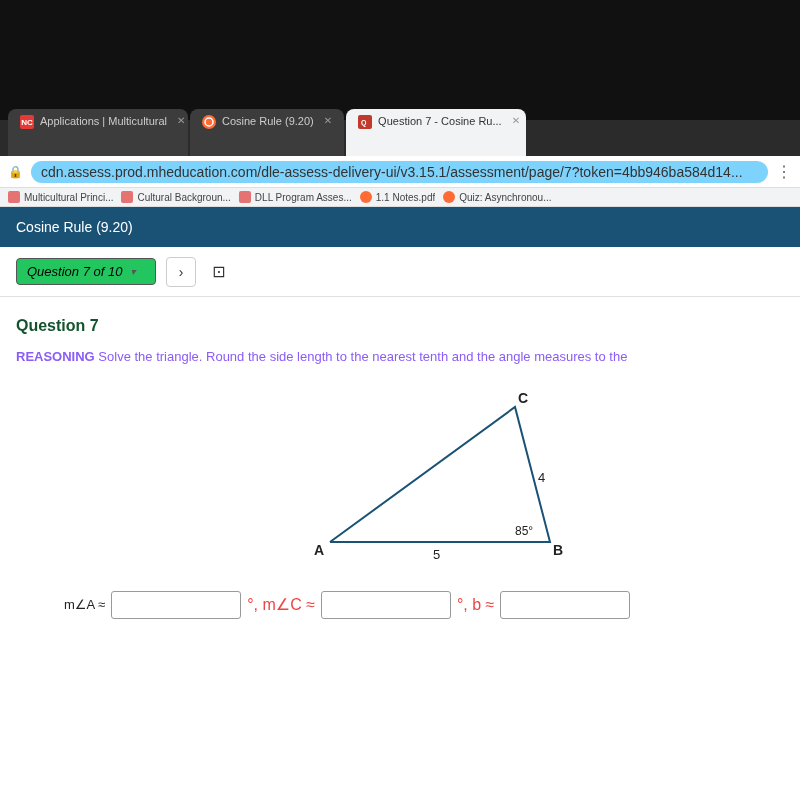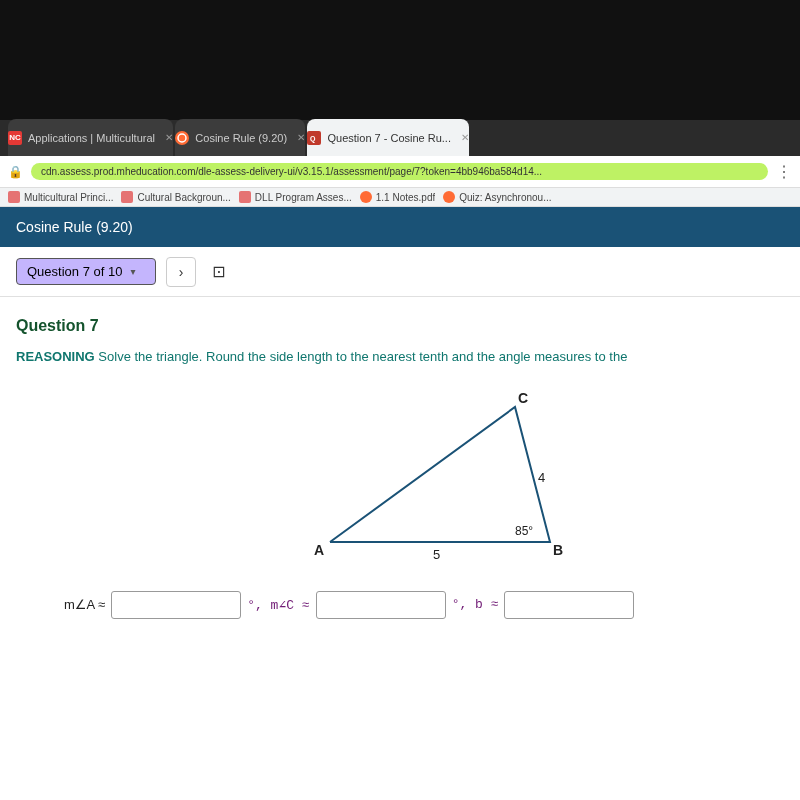--- a/index.html
+++ b/index.html
@@ -32,29 +32,29 @@
       background: #2b2b2b;
       display: flex;
       align-items: flex-end;
       padding: 0 8px;
       height: 36px;
       gap: 2px;
     }
 
     .tab {
       display: flex;
-      align-items: center;
+      align-items: flex-start;
       gap: 6px;
-      padding: 6px 0;
+      padding: 6px 12px;
       border-radius: 8px 8px 0 0;
       font-size: 11px;
       color: #ccc;
       background: #3c3c3c;
       cursor: pointer;
-      height: 37px;
+      height: 47px;
       max-width: 180px;
       white-space: nowrap;
       overflow: hidden;
     }
 
     .tab.active {
       background: #f1f3f4;
       color: #333;
     }
 
@@ -103,25 +103,25 @@
       border-bottom: 1px solid #ddd;
       padding: 4px 8px;
       display: flex;
       align-items: center;
       gap: 8px;
       height: 32px;
     }
 
     .address-input {
       flex: 1;
-      background: #bef264;
+      background: #7dd3fc;
       border: none;
       border-radius: 12px;
       padding: 3px 10px;
-      font-size: 10px;
+      font-size: 14px;
       color: #333;
       outline: none;
     }
 
     
     .bookmarks-bar {
       background: #f1f3f4;
       border-bottom: 1px solid #ddd;
       padding: 3px 8px;
       display: flex;
@@ -183,22 +183,23 @@
 
     .question-selector {
       border: 1px solid #555;
       border-radius: 4px;
       padding: 5px 10px;
       font-size: 13px;
       display: flex;
       align-items: center;
       gap: 8px;
       cursor: pointer;
-      background: #c4b5fd;
+      background: #22c55e;
       min-width: 140px;
+      font-style: italic;
     }
 
     .chevron-down {
       font-size: 10px;
       color: #555;
     }
 
     .nav-arrow {
       width: 30px;
       height: 30px;
@@ -232,21 +233,21 @@
 
     .question-title {
       color: #14532d;
       font-size: 16px;
       font-weight: bold;
       margin-bottom: 12px;
     }
 
     .question-text {
       font-size: 13px;
-      color: #0f766e;
+      color: #8b5cf6;
       margin-bottom: 20px;
       line-height: 1.5;
     }
 
     .question-text .label-bold {
       font-weight: bold;
     }
 
     
     .diagram-container {
@@ -276,23 +277,22 @@
       border: 1px solid #999;
       border-radius: 3px;
       padding: 4px 8px;
       font-size: 12px;
       width: 130px;
       height: 28px;
       outline: none;
     }
 
     .answer-unit {
-      font-size: 13px;
-      color: #701a75;
-      font-family: Liberation Mono, monospace;
+      font-size: 16px;
+      color: #ef4444;
     }
 
     
     svg.triangle {
       display: block;
     }
   </style>
 </head>
 <body>
 

